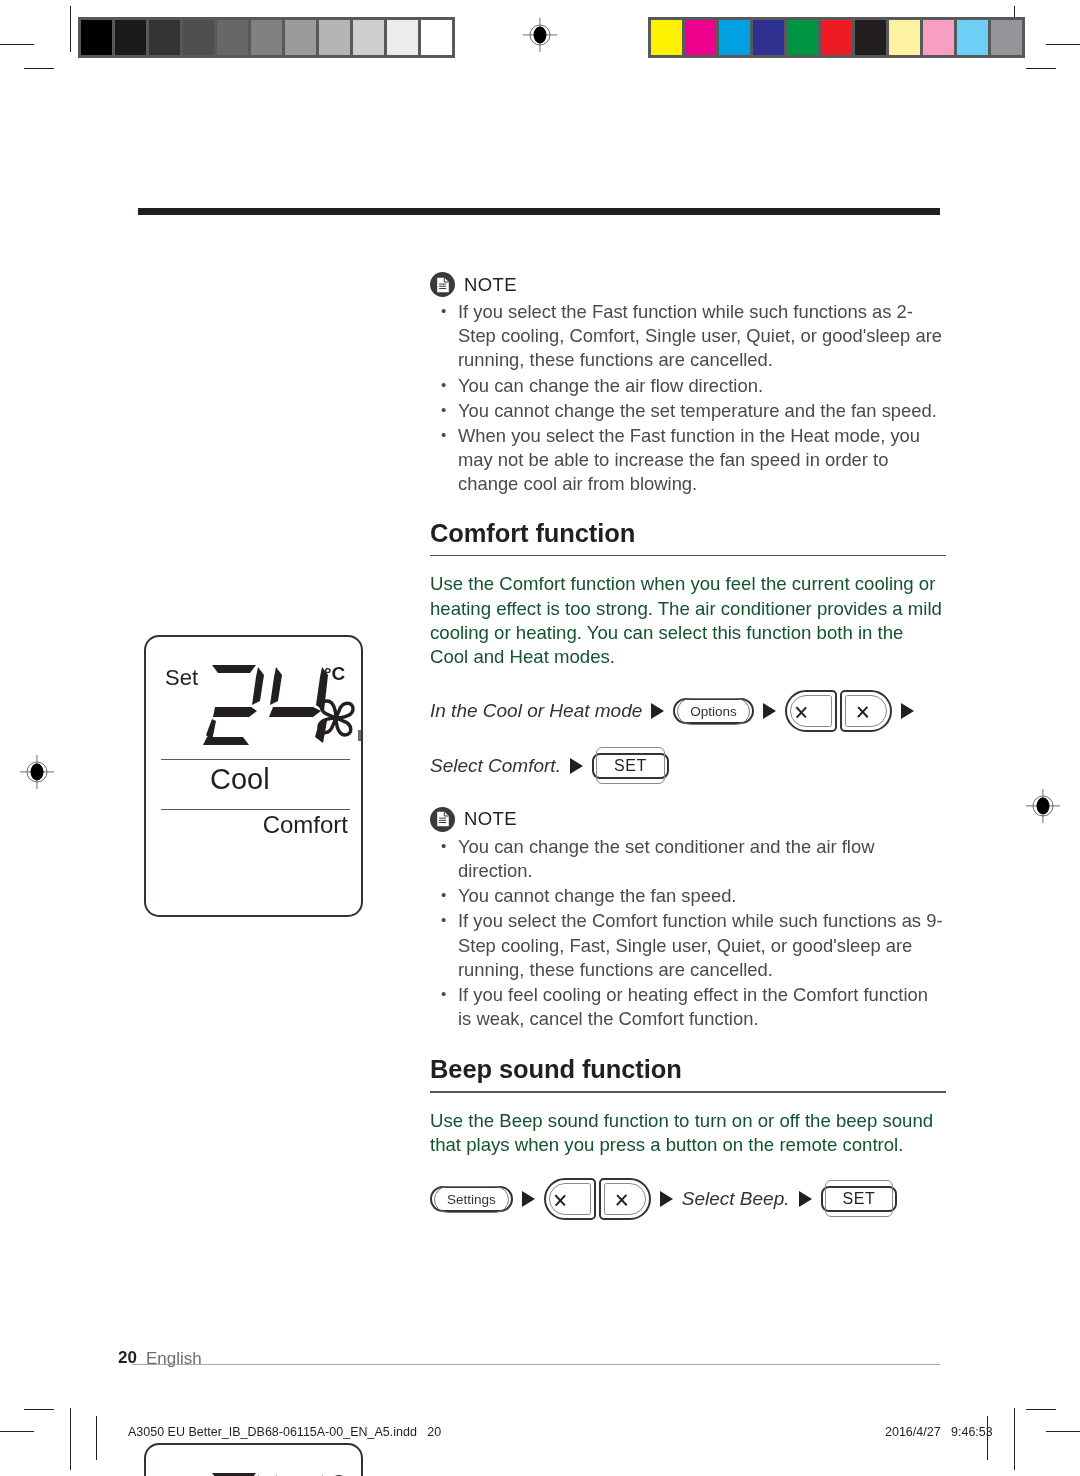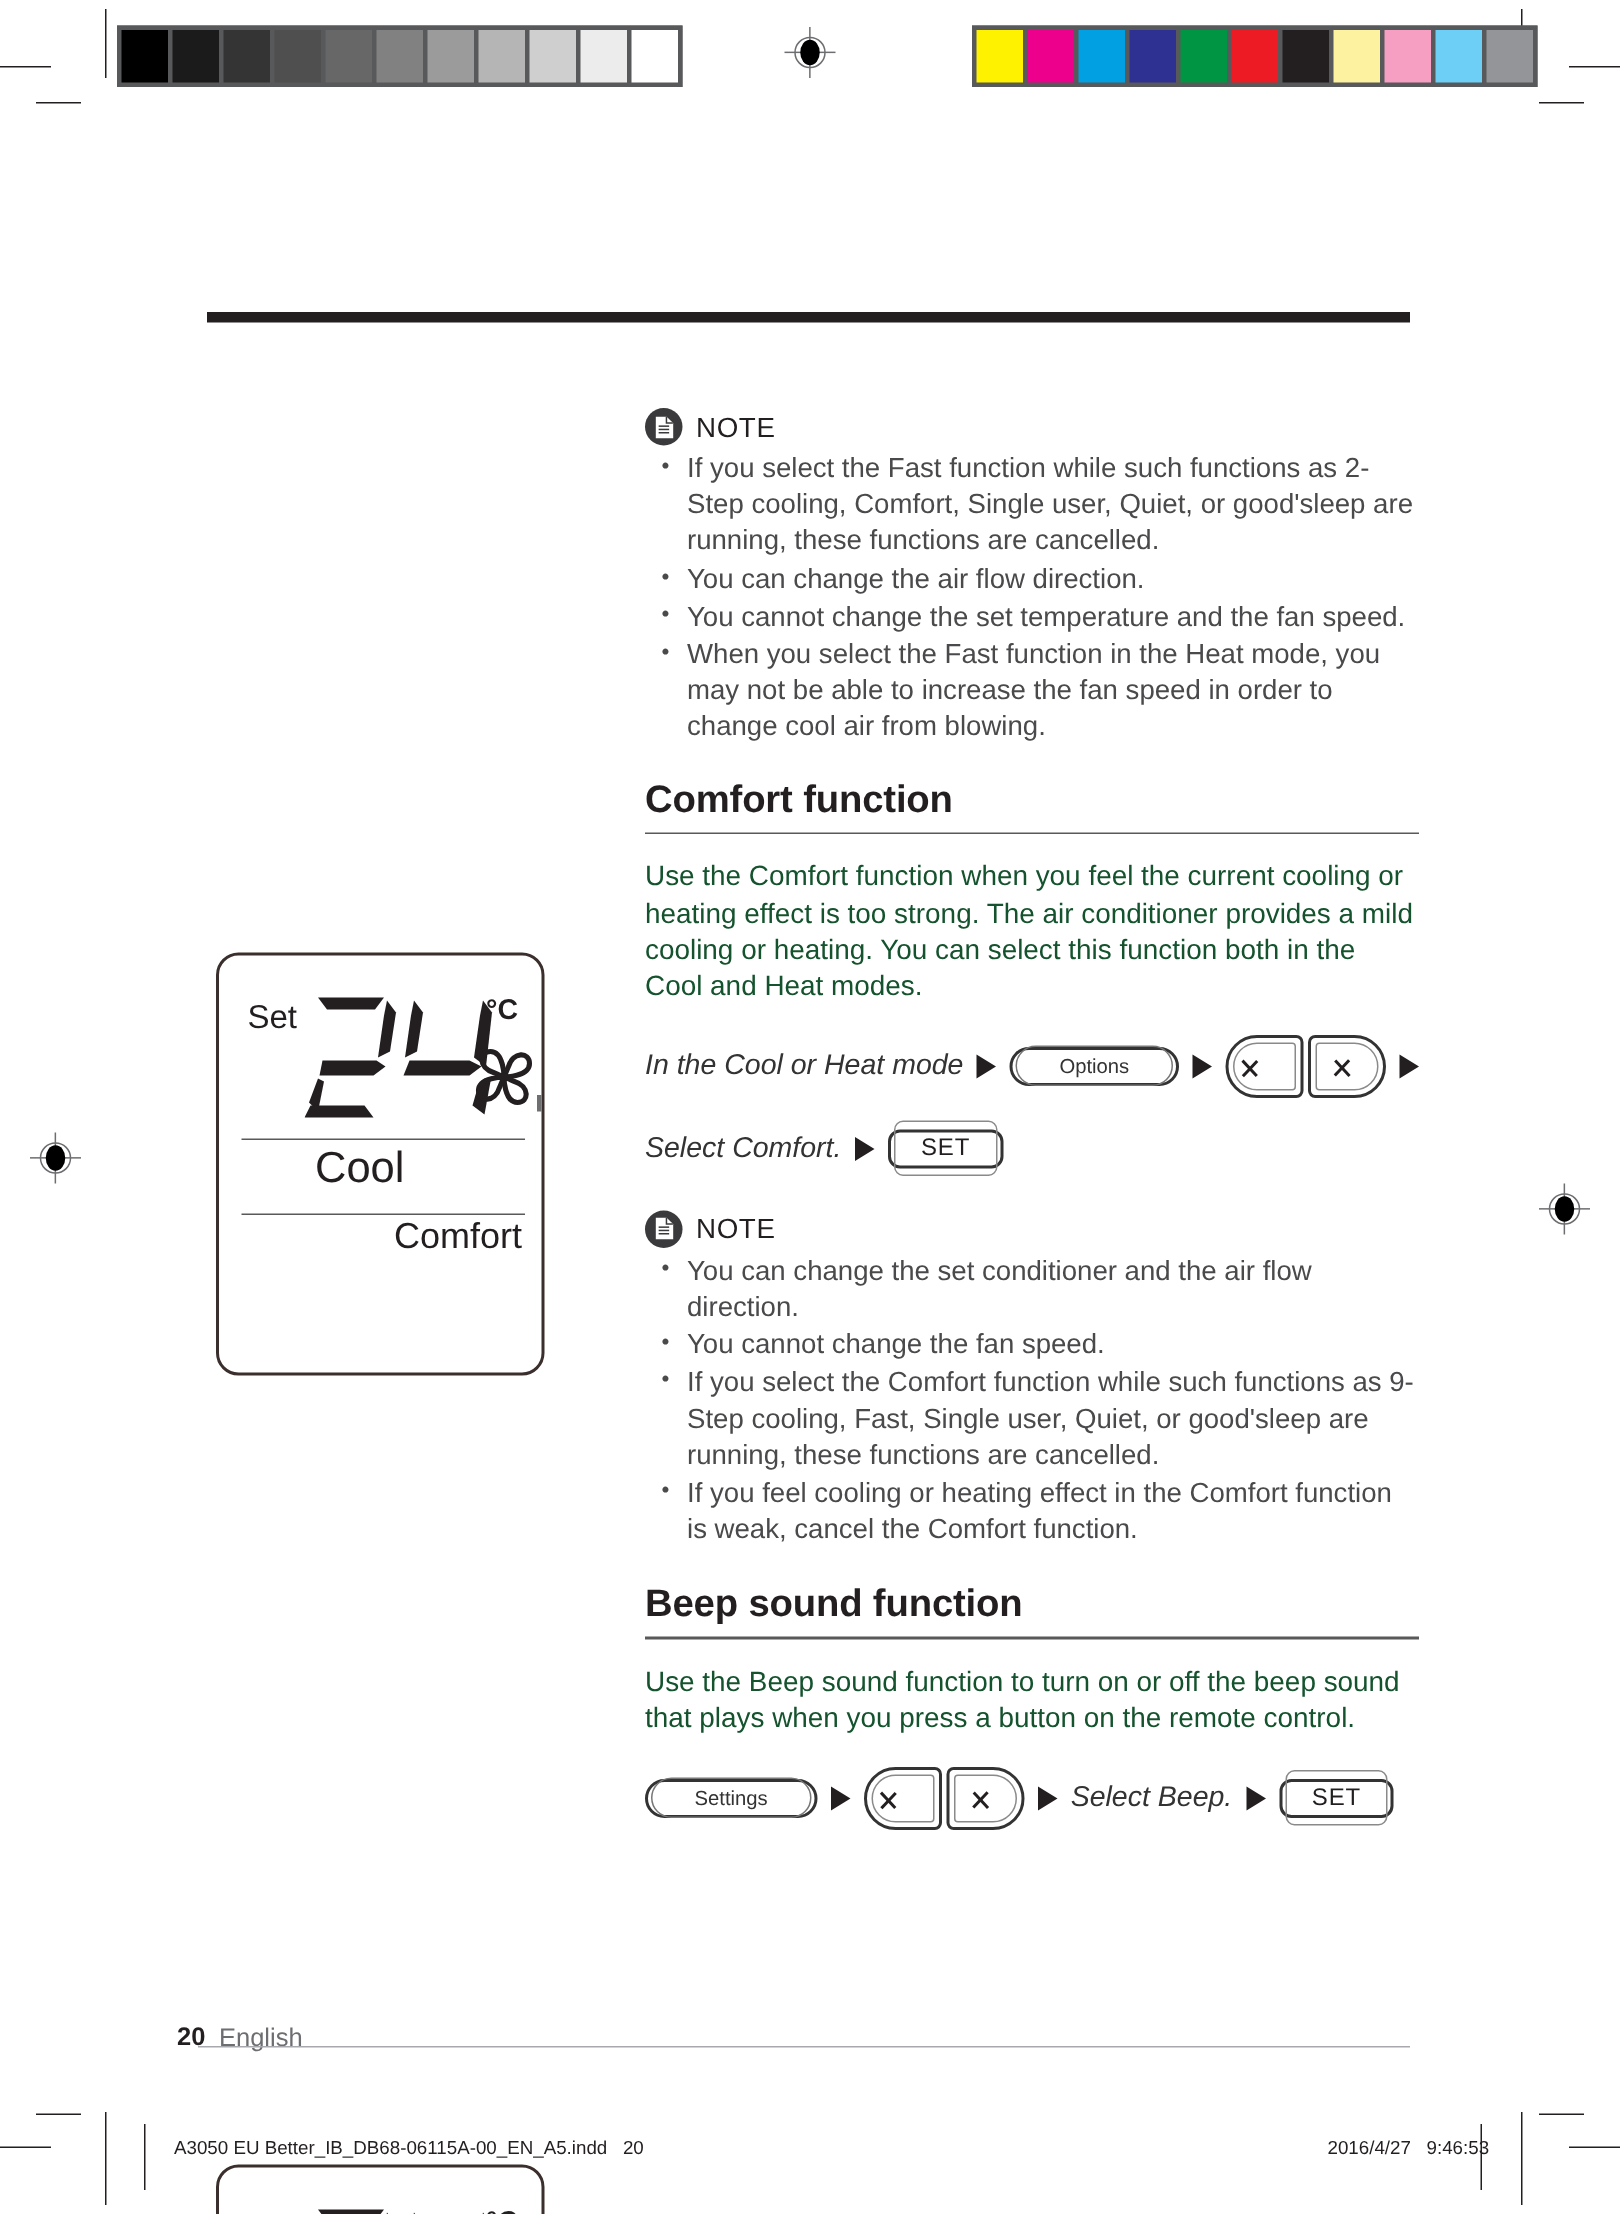--- a/index.html
+++ b/index.html
@@ -46,21 +46,21 @@
   p.body{font-size:18.6px;line-height:24.4px;color:#14532d;margin:0;}
 
   
   .steps{margin-top:17px;}
   .step{display:flex;align-items:center;gap:9px;min-height:49px;}
   .step .txt{font-size:19px;color:#333;white-space:nowrap;font-style:italic;}
   .arrow{width:0;height:0;border-left:13px solid #231f20;border-top:8.5px solid transparent;
     border-bottom:8.5px solid transparent;flex:0 0 auto;}
 
   .btn-pill{border:2px solid #333;border-radius:999px;padding:2px;flex:0 0 auto;}
-  .btn-pill .inner{border:1.6px solid #777;border-radius:999px;padding:5px 28px;
+  .btn-pill .inner{border:1.6px solid #777;border-radius:999px;padding:5px 12px;
     font-size:13.5px;color:#333;line-height:1;text-align:center;}
 
   .rocker{display:flex;flex:0 0 auto;}
   .rk{width:52px;height:42px;border:2px solid #333;box-sizing:border-box;position:relative;
     display:flex;align-items:center;justify-content:center;}
   .rk.l{border-radius:22px 5px 5px 22px;}
   .rk.r{border-radius:5px 22px 22px 5px;margin-left:3px;}
   .rk .rkin{position:absolute;left:3px;top:3px;right:3px;bottom:3px;border:1.4px solid #8a8a8a;}
   .rk.l .rkin{border-radius:19px 3px 3px 19px;}
   .rk.r .rkin{border-radius:3px 19px 19px 3px;}
@@ -86,21 +86,21 @@
   .fanwrap{position:absolute;}
   .fanbars{position:absolute;display:flex;align-items:flex-end;gap:2.5px;}
   .fanbars i{display:block;width:3.4px;background:#6f6f71;}
 
   
   .pagenum{left:118px;top:1348px;font-size:17px;font-weight:bold;color:#231f20;}
   .pglang{left:146px;top:1349px;font-size:17px;color:#6d6e71;}
   .footrule{left:132px;top:1364px;width:808px;height:1px;background:#a7a9ac;}
 
   .imprint{top:1425px;font-size:12.5px;color:#231f20;white-space:nowrap;}
-  .imprint.left{left:116px;text-align:right;}
+  .imprint.left{left:128px;text-align:right;}
   .imprint.right{left:885px;}
   .sidebar-line{background:#231f20;position:absolute;width:1px;}
 </style>
 </head>
 <body>
 
 <div class="abs sidebar-line" style="left:70px;top:6px;height:46px;"></div>
 <div class="abs sidebar-line" style="left:1014px;top:6px;height:46px;"></div>
 <div class="abs tick" style="left:0px;top:44px;width:34px;height:1.4px;"></div>
 <div class="abs tick" style="left:1046px;top:44px;width:34px;height:1.4px;"></div>

